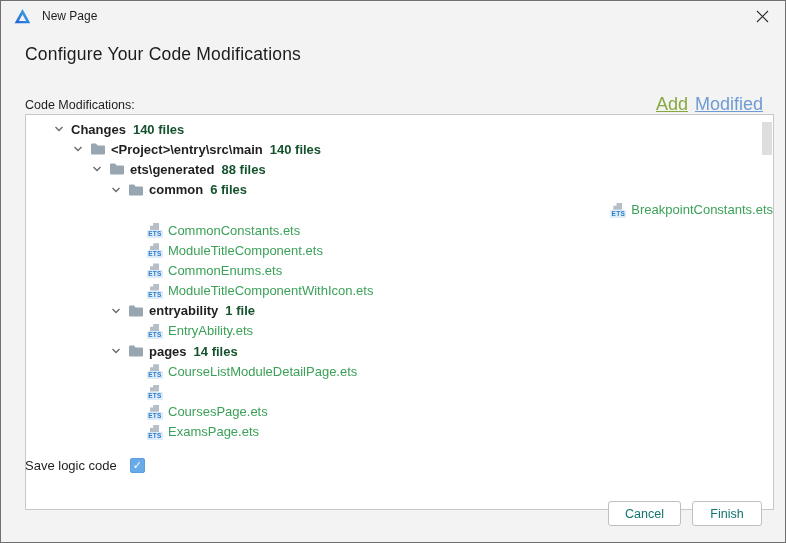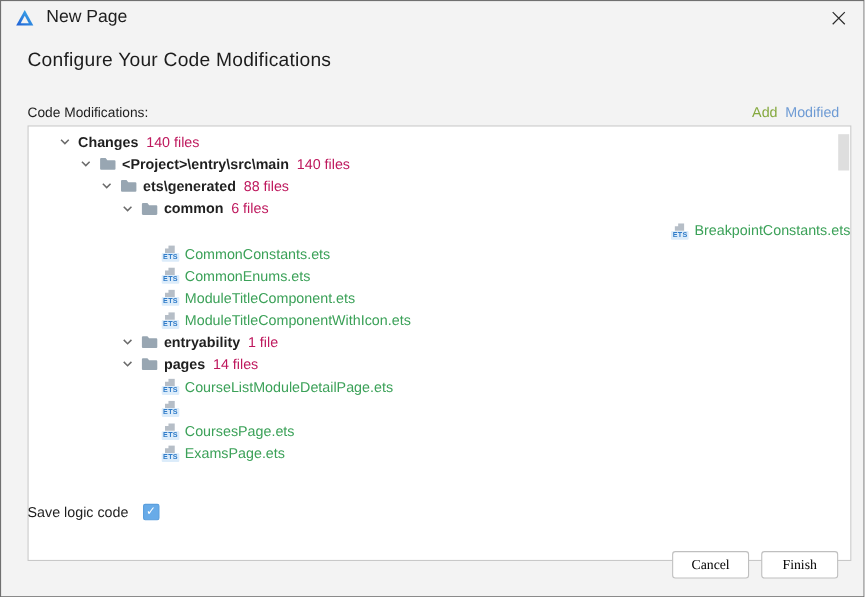--- a/index.html
+++ b/index.html
@@ -7,30 +7,30 @@
   body { font-family:"Liberation Sans", sans-serif; background:#f3f3f3; }
 
   .window {
     position:relative; width:786px; height:543px;
     background:#f3f3f3; border:1px solid #707070; overflow:hidden;
   }
 
   
   .titlebar { position:absolute; left:0; top:0; right:0; height:30px; display:flex; align-items:center; }
   .app-logo { margin-left:13px; width:17px; height:17px; display:flex; }
-  .titlebar-title { margin-left:11px; font-size:16px; color:#1e1e1e; }
+  .titlebar-title { margin-left:11px; font-size:12px; color:#1e1e1e; }
   .close-btn { position:absolute; right:0; top:0; width:45px; height:30px; display:flex; align-items:center; justify-content:center; cursor:pointer; }
 
   
   .page-title { position:absolute; left:24px; top:43px; font-size:17.5px; color:#1c1c1c; letter-spacing:.2px; }
 
   
   .toolbar { position:absolute; left:24px; top:93px; width:738px; display:flex; align-items:center; font-size:12.5px; color:#1e1e1e; }
   .toolbar .spacer { flex:1; }
-  .link { cursor:pointer; font-size:13px; }
+  .link { cursor:pointer; font-size:18px;text-decoration:underline; }
   .link.add { color:var(--add_link_green); margin-right:7px; }
   .link.modified { color:var(--modified_link_blue); }
 
   
   .tree-panel {
     position:absolute; left:24px; top:113px; width:749px; height:396px;
     background:#ffffff; border:1px solid #c8c8c8; overflow:hidden;
   }
   .tree-rows { padding-top:4px; }
   .row { height:20.2px; display:flex; align-items:center; font-size:13px; white-space:nowrap; cursor:default; }
@@ -38,32 +38,32 @@
   .fold { width:16px; height:14px; margin-right:5px; display:inline-flex; flex:none; }
   .ets  { width:16px; height:16px; margin-right:5px; flex:none; position:relative; display:inline-block; }
   .ets-page { position:absolute; left:3px; top:1px; width:9px; height:7px; background:#b6bec7;
               clip-path:polygon(0 40%, 35% 40%, 35% 0, 100% 0, 100% 100%, 0 100%); }
   .ets-tag { position:absolute; left:0; bottom:0; width:16px; height:8px; background:#dcecfa;
              color:#2f7bc8; font-size:6.5px; font-weight:bold; line-height:8px; text-align:center;
              letter-spacing:.3px; border-radius:1px; }
   .row .nm { color:#1f1f1f; }
   .row.root .nm, .row.folder .nm { font-weight:600; }
   .row.file .nm { color:var(--file_name_green); font-weight:400; }
-  .row .cnt { color:#be185d; margin-left:7px; font-weight:400; }
+  .row .cnt { color:#14532d; margin-left:7px; font-weight:700; }
   .scroll-thumb { position:absolute; right:1px; top:7px; width:10px; height:33px; background:#dedede; }
 
   
   .save-row { position:absolute; left:24px; top:457px; display:flex; align-items:center; font-size:13px; color:#1e1e1e; }
   .checkbox { width:15px; height:15px; margin-left:13px; background:var(--checkbox_blue);
               border:1px solid #5b9fdd; border-radius:2px; display:flex; align-items:center; justify-content:center;
               color:#ffffff; font-size:11px; line-height:1; cursor:pointer; }
 
   .button-row { position:absolute; right:23px; bottom:16px; display:flex; gap:11px; }
   .btn { min-width:70px; height:25px; padding:0 16px; background:#ffffff; border:1px solid #bfbfbf;
-         border-radius:3px; font-family:Liberation Serif, serif; font-size:12.5px; color:#000000; cursor:pointer; }
+         border-radius:3px; font-family:Liberation Sans, sans-serif; font-size:12.5px; color:#0f766e; cursor:pointer; }
 </style>
 </head>
 <body>
 
 <div class="window">
 
   <div class="titlebar">
     <span class="app-logo">
       <svg viewBox="0 0 24 24" width="17" height="17">
         <defs>
@@ -158,28 +158,28 @@
             <span class="ets-page"></span>
             <span class="ets-tag">ETS</span>
           </span>
           <span class="nm">CommonConstants.ets</span>
         </div>
         <div class="row file" style="padding-left: 121px;">
           <span class="ets">
             <span class="ets-page"></span>
             <span class="ets-tag">ETS</span>
           </span>
+          <span class="nm">ModuleTitleComponent.ets</span>
+        </div>
+        <div class="row file" style="padding-left: 121px;">
+          <span class="ets">
+            <span class="ets-page"></span>
+            <span class="ets-tag">ETS</span>
+          </span>
           <span class="nm">CommonEnums.ets</span>
-        </div>
-        <div class="row file" style="padding-left: 121px;">
-          <span class="ets">
-            <span class="ets-page"></span>
-            <span class="ets-tag">ETS</span>
-          </span>
-          <span class="nm">ModuleTitleComponent.ets</span>
         </div>
         <div class="row file" style="padding-left: 121px;">
           <span class="ets">
             <span class="ets-page"></span>
             <span class="ets-tag">ETS</span>
           </span>
           <span class="nm">ModuleTitleComponentWithIcon.ets</span>
         </div>
         <div class="row folder" style="padding-left: 85px;">
           <span class="chev">
@@ -187,20 +187,27 @@
               <path d="M1.5 3 L5 6.5 L8.5 3" stroke="#6b6b6b" stroke-width="1.4" fill="none"></path>
             </svg>
           </span>
           <span class="fold">
             <svg width="16" height="14" viewBox="0 0 16 14">
               <path d="M1 2.6 Q1 1.6 2 1.6 H6 L7.6 3.6 H14 Q15 3.6 15 4.6 V11.4 Q15 12.4 14 12.4 H2 Q1 12.4 1 11.4 Z" fill="#98a6b2"></path>
             </svg>
           </span>
           <span class="nm">entryability</span>
           <span class="cnt">1 file</span>
+        </div>
+        <div class="row file" style="padding-left: 121px;">
+          <span class="ets">
+            <span class="ets-page"></span>
+            <span class="ets-tag">ETS</span>
+          </span>
+          <span class="nm">EntryAbility.ets</span>
         </div>
         <div class="row folder" style="padding-left: 85px;">
           <span class="chev">
             <svg width="10" height="10" viewBox="0 0 10 10">
               <path d="M1.5 3 L5 6.5 L8.5 3" stroke="#6b6b6b" stroke-width="1.4" fill="none"></path>
             </svg>
           </span>
           <span class="fold">
             <svg width="16" height="14" viewBox="0 0 16 14">
               <path d="M1 2.6 Q1 1.6 2 1.6 H6 L7.6 3.6 H14 Q15 3.6 15 4.6 V11.4 Q15 12.4 14 12.4 H2 Q1 12.4 1 11.4 Z" fill="#98a6b2"></path>

